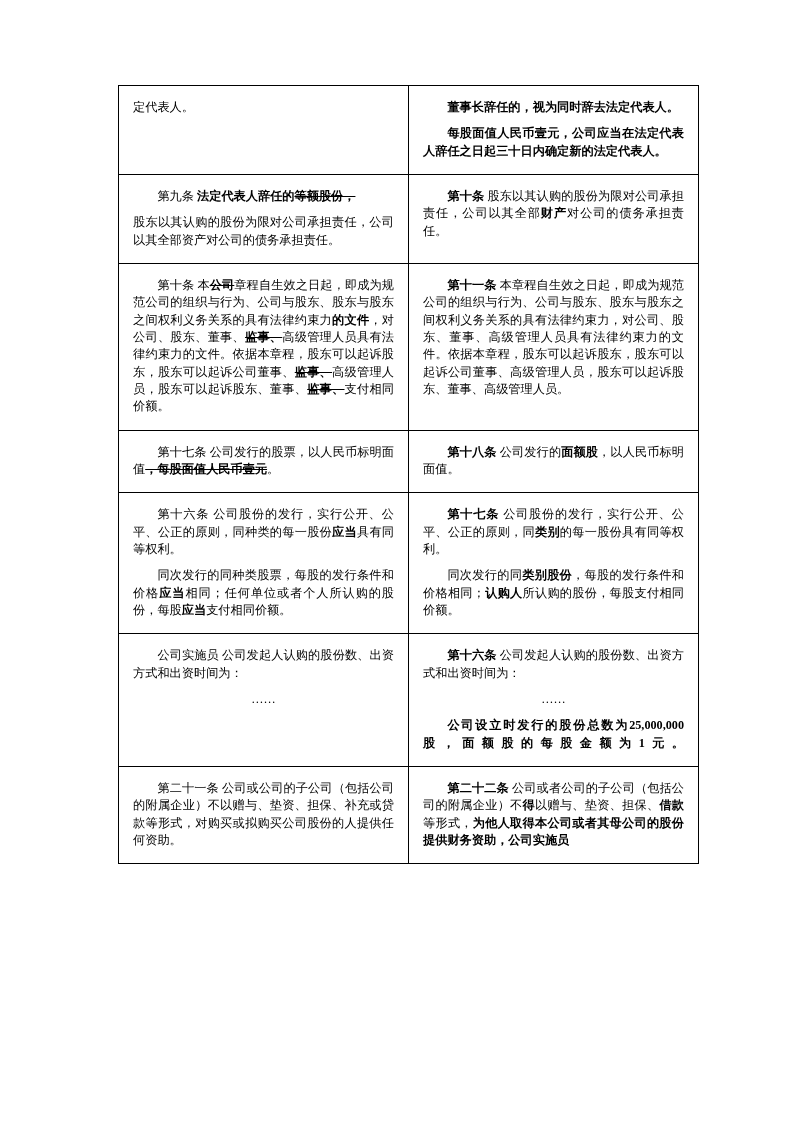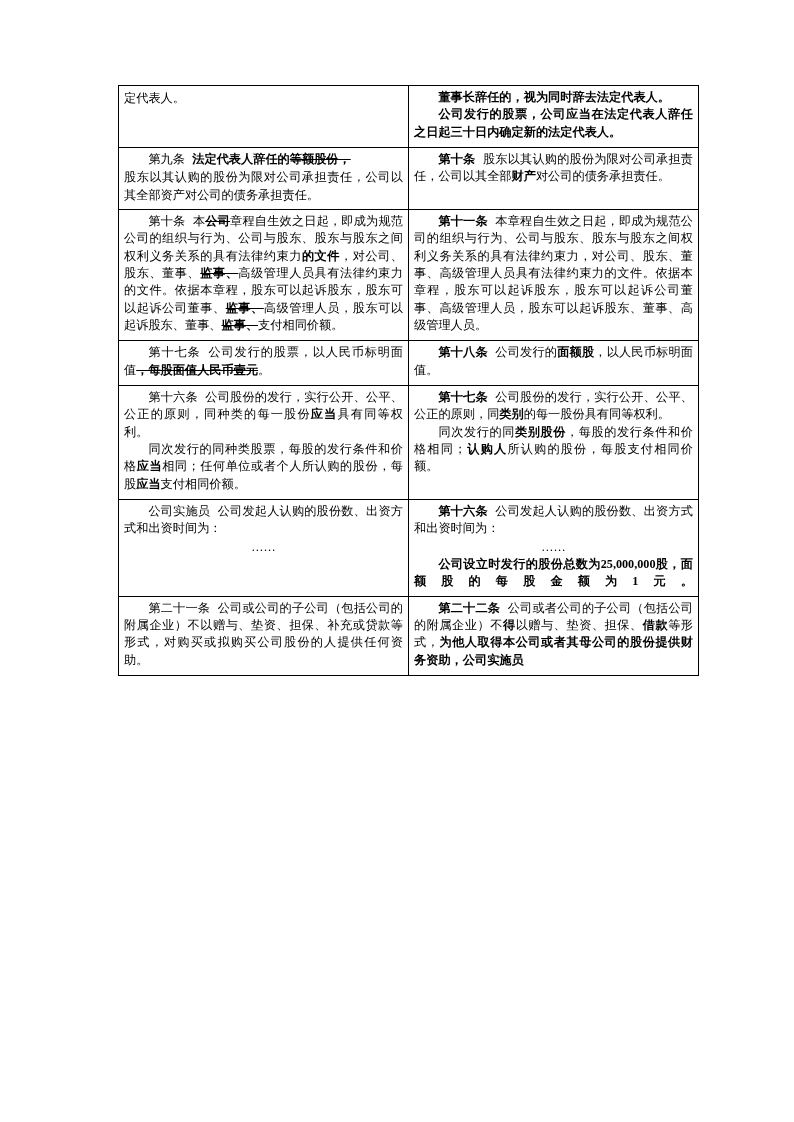--- a/index.html
+++ b/index.html
@@ -30,26 +30,26 @@
     border: 1px solid #000000;
     vertical-align: top;
     padding: 4px 5px 5px 5px;
     font-size: 12.2px;
     line-height: 1.42;
     word-break: break-all;
   }
   td.left { width: 279px; }
   td.right { width: 279px; }
   p {
-    margin: 0;
+    margin: 9px;
     padding: 0;
     text-align: justify;
     text-justify: inter-ideograph;
   }
-  p.ind { text-indent: 2em; font-family: Liberation Mono, monospace; }
+  p.ind { text-indent: 2em; }
   p.center { text-align: center; text-indent: 0; }
   p.just-spread {
     text-align: justify;
     text-align-last: justify;
     text-indent: 2em;
   }
   b, .b { font-weight: bold; }
   .bs { font-weight: bold; text-decoration: line-through; }
 </style>
 </head>
@@ -57,21 +57,21 @@
 
 <div class="page">
   <table class="cmp">
     <tbody>
         <tr>
           <td class="left">
             <p class="">定代表人。</p>
           </td>
           <td class="right">
             <p class="ind b">董事长辞任的，视为同时辞去法定代表人。</p>
-            <p class="ind b">公司发行的股票，公司应当在法定代表人辞任之日起三十日内确定新的法定代表人。</p>
+            <p class="ind b">每股面值人民币壹元，公司应当在法定代表人辞任之日起三十日内确定新的法定代表人。</p>
           </td>
         </tr>
         <tr>
           <td class="left">
             <p class="ind"><span>第九条  </span><span class="b">法定代表人辞任的</span><span class="bs">等额股份，</span></p>
             <p class="">股东以其认购的股份为限对公司承担责任，公司以其全部资产对公司的债务承担责任。</p>
           </td>
           <td class="right">
             <p class="ind"><span class="b">第十条  </span><span>股东以其认购的股份为限对公司承担责任，公司以其全部</span><span class="b">财产</span><span>对公司的债务承担责任。</span></p>
           </td>

